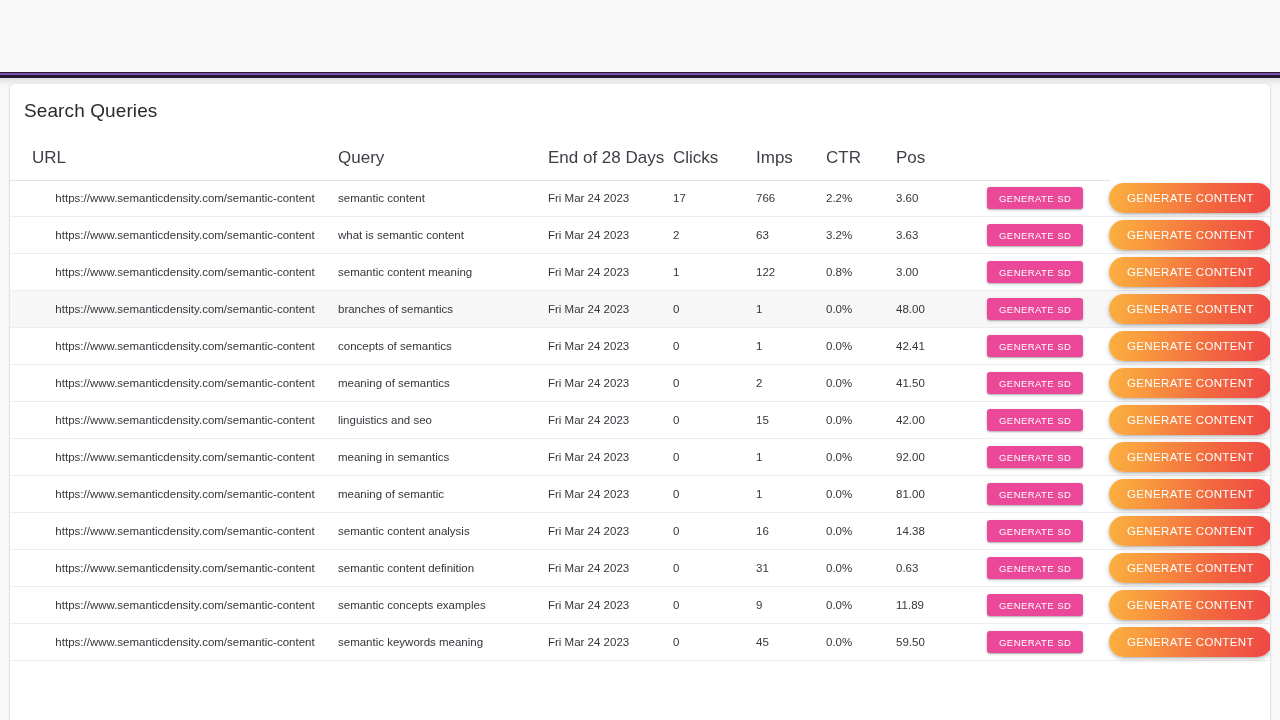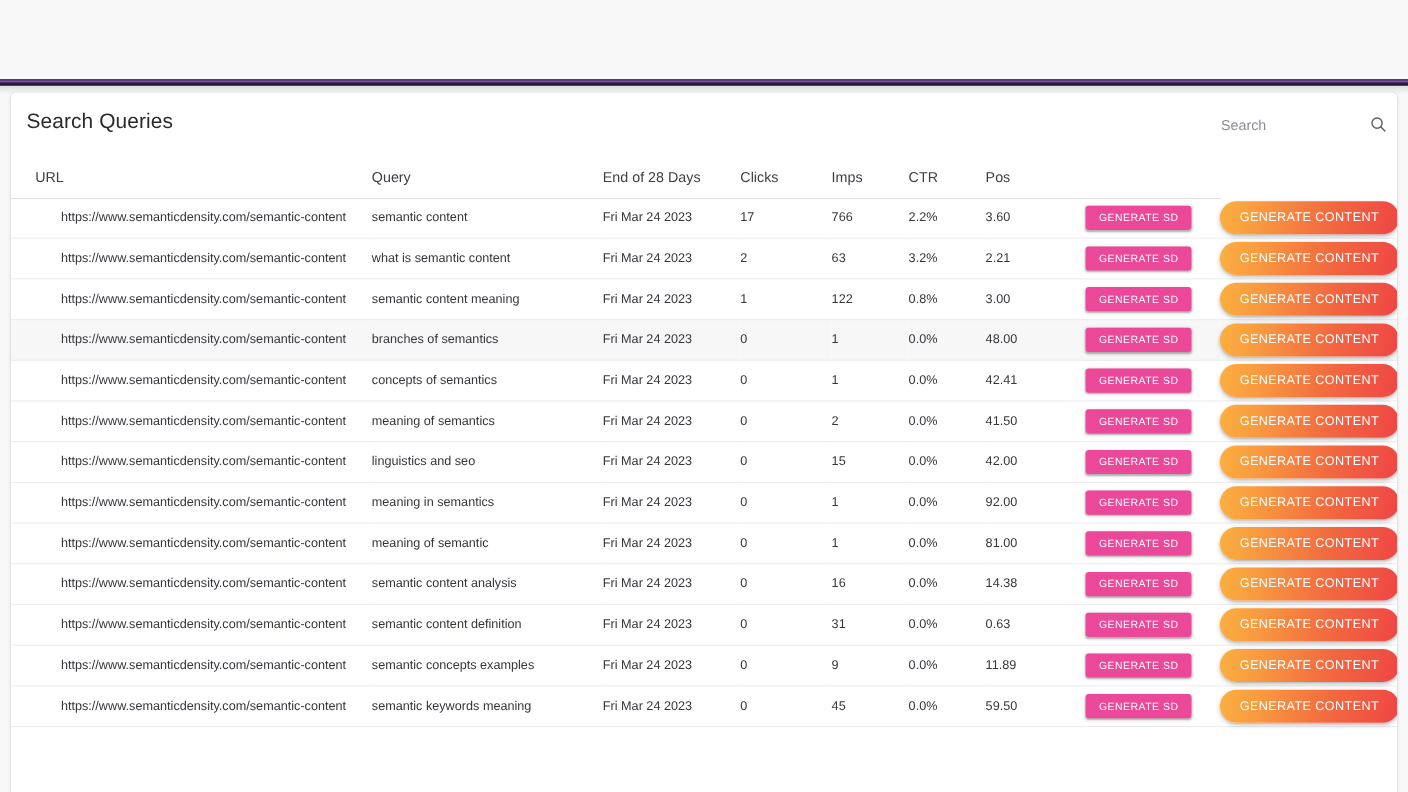--- a/index.html
+++ b/index.html
@@ -96,21 +96,21 @@
   .search-input::placeholder { color: #8c8c94; }
   .search-icon { width: 18px; height: 18px; flex: none; }
 
   
   table.queries {
     width: 1260px;
     border-collapse: collapse;
     table-layout: fixed;
   }
   table.queries th {
-    font-size: 13px;
+    font-size: 17px;
     font-weight: 400;
     color: #3e3e46;
     text-align: left;
     padding: 0 0 12px 0;
     vertical-align: bottom;
     height: 26px;
   }
   .thead-underline td {
     height: 1px;
     padding: 0;
@@ -194,29 +194,20 @@
   <div class="top-blank"></div>
   <div class="top-rule"></div>
   <div class="top-rule-accent"></div>
   <div class="top-rule-shadow"></div>
 
   <div class="card">
 
     <div class="card-header">
       <div class="card-title">Search Queries</div>
 
-      <div class="search-box">
-        <input class="search-input" type="text" placeholder="Search" style="">
-        <span class="search-icon">
-          <svg viewBox="0 0 24 24" width="18" height="18" fill="none" stroke="#5c5c66" stroke-width="1.7" stroke-linecap="round">
-            <circle cx="10.5" cy="10.5" r="6.2"></circle>
-            <line x1="15.2" y1="15.2" x2="20" y2="20"></line>
-          </svg>
-        </span>
-      </div>
     </div>
 
     <table class="queries">
       <colgroup>
         <col class="c-url">
           <col class="c-query">
           <col class="c-date">
         <col class="c-clicks">
           <col class="c-imps">
           <col class="c-ctr">
@@ -256,21 +247,21 @@
             <td><button class="btn-sd">GENERATE SD</button></td>
             <td class="gc-cell"><button class="btn-gc">GENERATE CONTENT</button></td>
           </tr>
           <tr>
             <td class="pad-l">https://www.semanticdensity.com/semantic-content</td>
             <td>what is semantic content</td>
             <td>Fri Mar 24 2023</td>
             <td>2</td>
             <td>63</td>
             <td>3.2%</td>
-            <td>2.21</td>
+            <td>3.63</td>
             <td><button class="btn-sd">GENERATE SD</button></td>
             <td class="gc-cell"><button class="btn-gc">GENERATE CONTENT</button></td>
           </tr>
           <tr>
             <td class="pad-l">https://www.semanticdensity.com/semantic-content</td>
             <td>semantic content meaning</td>
             <td>Fri Mar 24 2023</td>
             <td>1</td>
             <td>122</td>
             <td>0.8%</td>

